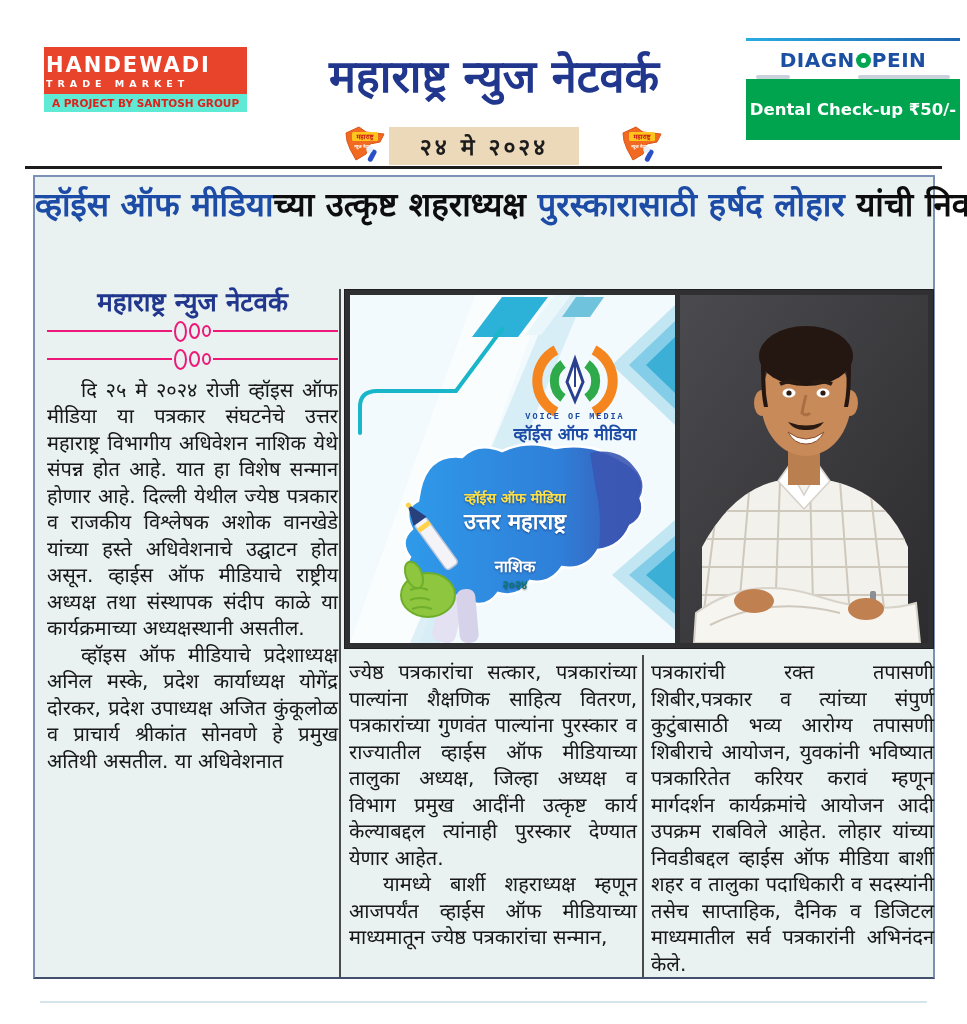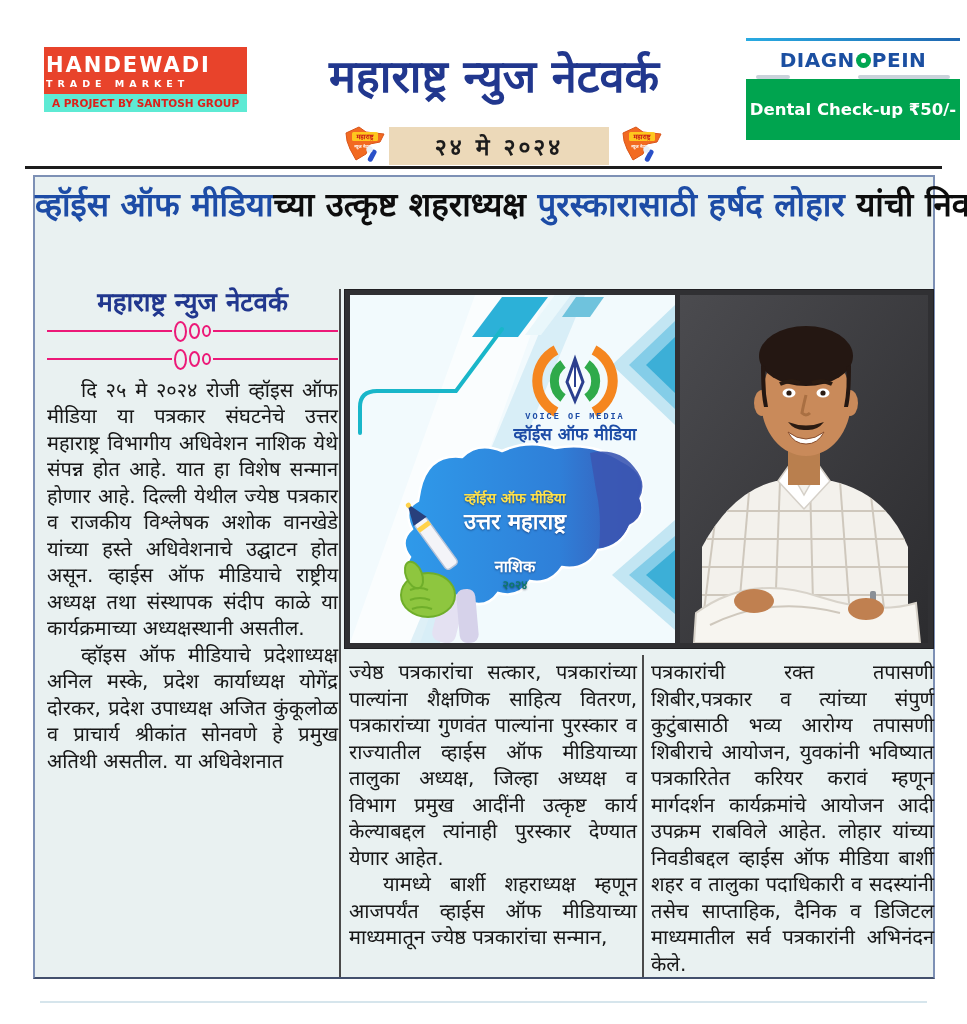--- a/index.html
+++ b/index.html
@@ -15,21 +15,21 @@
   .hw-yellow{background:#5eead4;color:#de1f1a;font-size:10.5px;font-weight:800;text-align:center;padding:3px 0;}
   #masthead{left:248px;top:48px;width:492px;text-align:center;font-size:45px;font-weight:800;color:#21378e;line-height:58px;}
   #diagnopein{left:746px;top:38px;width:214px;}
   .dg-line{height:3px;background:linear-gradient(90deg,#29abe2,#1f66b0);margin-bottom:7px;}
   .dg-brand{text-align:center;color:#1b4fa1;font-weight:800;font-size:20px;letter-spacing:.5px;display:flex;align-items:center;justify-content:center;gap:1px;}
   .dg-flower{display:inline-block;width:15px;height:15px;background:#00a651;border-radius:50%;position:relative;}
   .dg-flower::after{content:"";position:absolute;left:5px;top:5px;width:5px;height:5px;background:#fff;border-radius:50%;}
   .dg-tags{display:flex;justify-content:space-between;padding:3px 10px 0;}
   .dg-tags i{display:block;height:4px;background:#c9d2da;border-radius:2px;}
   .dg-offer{background:#00a44f;color:#fff;font-weight:800;font-size:16.5px;text-align:center;padding:21px 2px;}
-  #date-badge{left:389px;top:127px;width:220px;height:38px;background:#ecd9b9;display:flex;align-items:center;justify-content:center;
+  #date-badge{left:389px;top:127px;width:190px;height:38px;background:#ecd9b9;display:flex;align-items:center;justify-content:center;
               font-size:23px;font-weight:800;color:#1c1c1c;letter-spacing:3px;}
   .map-badge{width:42px;height:44px;}
   #header-rule{left:25px;width:917px;top:166px;height:3px;background:#1c1c1c;}
 
   
   #article-box{left:33px;top:175px;width:902px;height:804px;background:#e9f1f1;border:2.5px solid #7d90b5;
                border-bottom-color:#43506d;box-sizing:border-box;}
   #bottom-shadow{left:40px;right:40px;top:1001px;height:2px;background:#d6e5ec;width:887px;}
 
   #headline1{left:0;top:8px;width:100%;text-align:center;font-size:33px;font-weight:800;line-height:40px;white-space:nowrap;}

